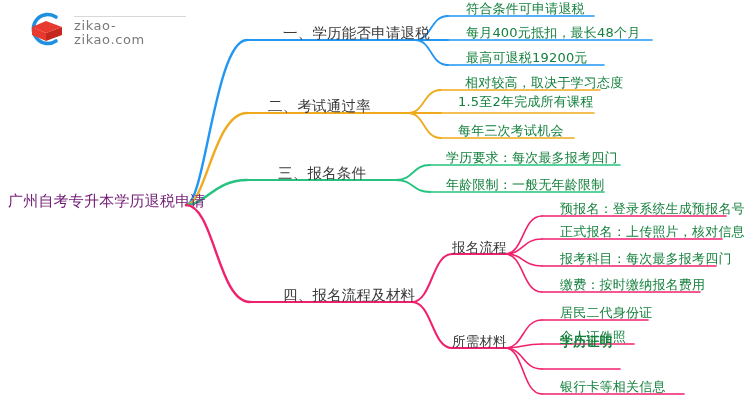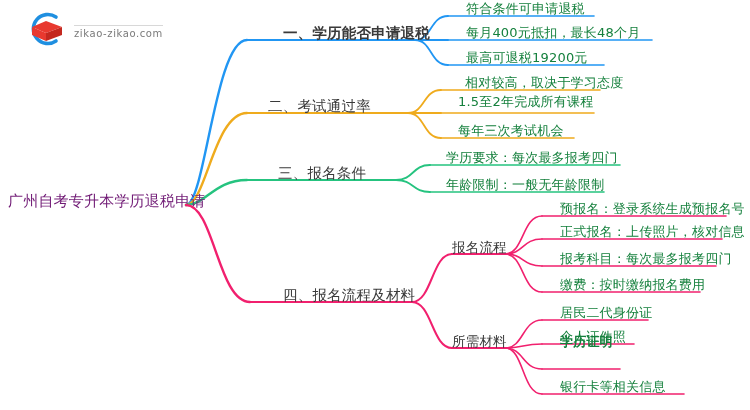--- a/index.html
+++ b/index.html
@@ -48,21 +48,21 @@
     padding-top: 2px;
   }
   .logo-title {
     font-size: 17px;
     font-weight: bold;
     color: #2b2b2b;
     letter-spacing: 1px;
     line-height: 1.1;
   }
   .logo-sub {
-    font-size: 10px;
+    font-size: 13px;
     color: #7a7a7a;
     letter-spacing: .6px;
     line-height: 1.1;
     margin-top: 3px;
     border-top: 1px solid #d8d8d8;
     padding-top: 2px;
     font-family: "DejaVu Sans", "Liberation Sans", sans-serif;
   }
 
   
@@ -165,21 +165,21 @@
     <path d="M505,348 C524,348 522,394 542,394" stroke="#f1206e" stroke-width="1.6"></path>
     <path d="M542,320 L648,320" stroke="#f1206e" stroke-width="1.6"></path>
     <path d="M542,344 L634,344" stroke="#f1206e" stroke-width="1.6"></path>
     <path d="M542,369 L620,369" stroke="#f1206e" stroke-width="1.6"></path>
     <path d="M542,394 L684,394" stroke="#f1206e" stroke-width="1.6"></path>
   </g>
 </svg>
 
 <div class="node root-node">广州自考专升本学历退税申请</div>
 
-<div class="node branch-node" style="left:283px; top:26px;font-weight:bold;">一、学历能否申请退税</div>
+<div class="node branch-node" style="left:283px; top:26px;">一、学历能否申请退税</div>
 <div class="node leaf-node" style="left:466px; top:2px;">符合条件可申请退税</div>
 <div class="node leaf-node" style="left:466px; top:26px;text-align:right;">每月400元抵扣，最长48个月</div>
 <div class="node leaf-node" style="left:466px; top:51px;">最高可退税19200元</div>
 
 <div class="node branch-node" style="left:268px; top:99px;">二、考试通过率</div>
 <div class="node leaf-node" style="left:449px; top:76px;margin-left:16px;">相对较高，取决于学习态度</div>
 <div class="node leaf-node" style="left:458px; top:95px;">1.5至2年完成所有课程</div>
 <div class="node leaf-node" style="left:458px; top:124px;">每年三次考试机会</div>
 
 <div class="node branch-node" style="left:278px; top:166px;">三、报名条件</div>

